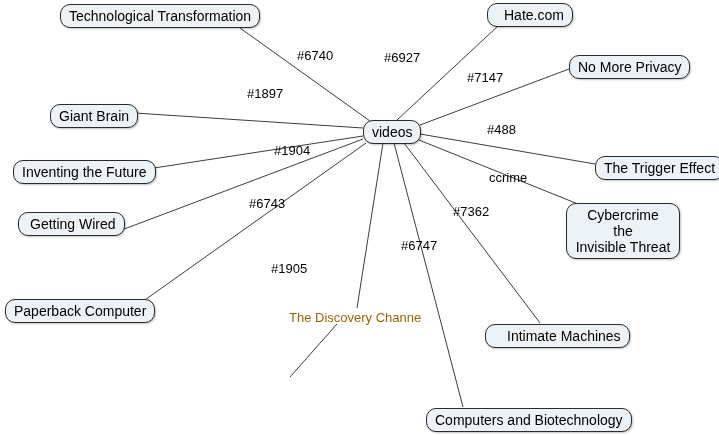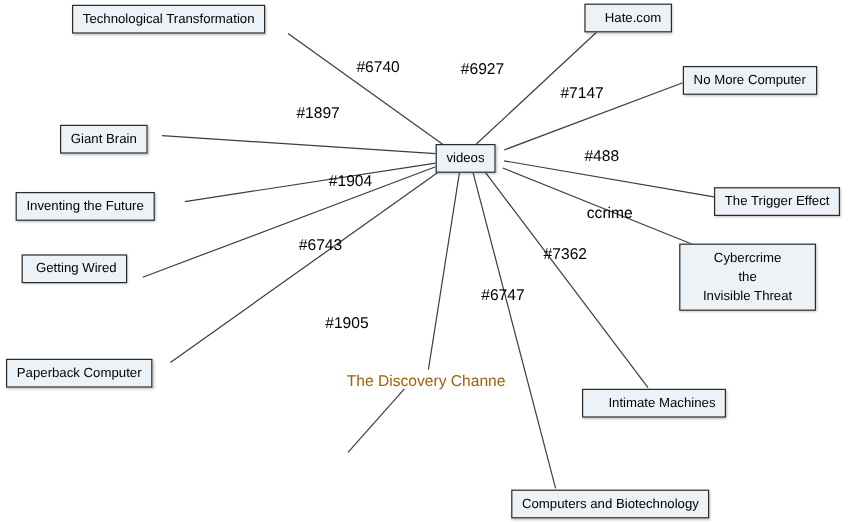--- a/index.html
+++ b/index.html
@@ -19,23 +19,23 @@
     left: 0; top: 0;
   }
   .edges line {
     stroke: #3c3c3c;
     stroke-width: 1;
   }
   .node {
     position: absolute;
     background: #edf2f7;
     border: 1px solid #2a2a2a;
-    border-radius: 0;
+    border-radius: 10px;
     padding: 3px 8px;
-    font-size: 11px;
+    font-size: 14px;
     line-height: 16px;
     color: #000000;
     text-align: center;
     white-space: nowrap;
     box-shadow: 1px 1px 2px rgba(0,0,0,0.25);
     cursor: pointer;
   }
   .node.multiline {
     white-space: pre-line;
     width: 96px;
@@ -70,21 +70,21 @@
     <line x1="363" y1="139" x2="119" y2="231"></line>
     <line x1="366" y1="143" x2="142" y2="302"></line>
     <line x1="383" y1="143" x2="357" y2="308"></line>
     <line x1="394" y1="143" x2="463" y2="407"></line>
     <line x1="404" y1="143" x2="540" y2="323"></line>
     <line x1="337" y1="324" x2="290" y2="377"></line>
   </svg>
 
   <div class="node" style="left:60px;  top:4px;">Technological Transformation</div>
   <div class="node" style="left:487px; top:3px;padding-left:16px;">Hate.com</div>
-  <div class="node" style="left:569px; top:55px;">No More Computer</div>
+  <div class="node" style="left:569px; top:55px;">No More Privacy</div>
   <div class="node" style="left:50px;  top:104px;">Giant Brain</div>
   <div class="node" style="left:363px; top:120px;">videos</div>
   <div class="node" style="left:595px; top:156px;">The Trigger Effect</div>
   <div class="node" style="left:13px;  top:160px;">Inventing the Future</div>
   <div class="node multiline" style="left:566px; top:203px;">Cybercrime
 the
 Invisible Threat</div>
   <div class="node" style="left:18px;  top:212px;padding-left:11px;">Getting Wired</div>
   <div class="node" style="left:5px;   top:299px;">Paperback Computer</div>
   <div class="node" style="left:485px; top:324px;padding-left:21px;">Intimate Machines</div>

